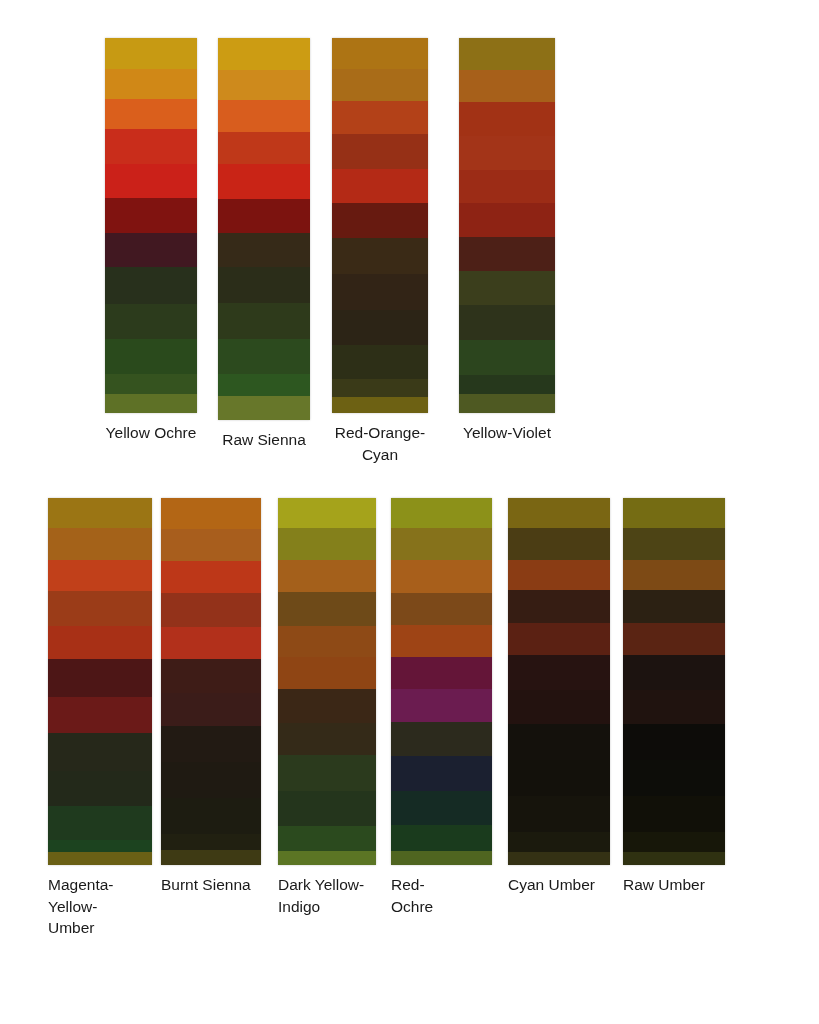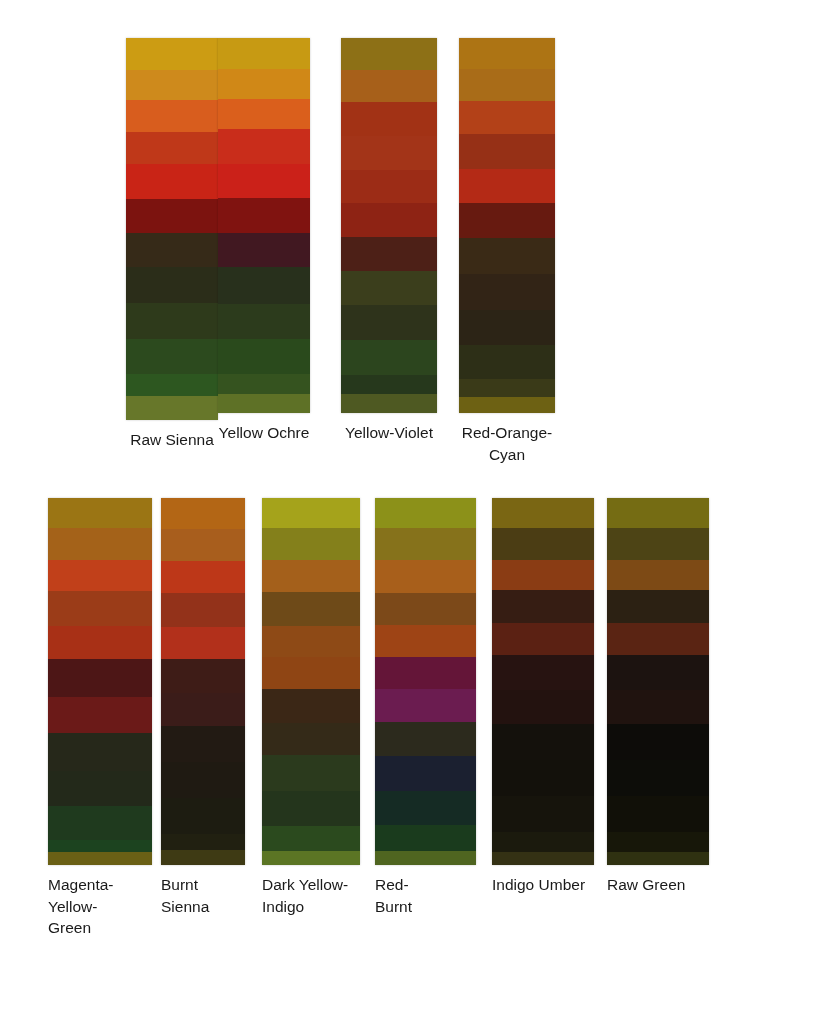--- a/index.html
+++ b/index.html
@@ -88,111 +88,111 @@
     letter-spacing: 0.3px;
     color: #000000;
   }
 </style>
 </head>
 <body>
 
 <div class="page">
 
   <div class="row" id="row-1">
+      <div class="swatch-cell" style="width: 92px; margin-left: 0px;">
+        <div class="swatch" style="height: 375px;">
+          <div class="band" style="background: rgb(199, 154, 19); height: 8.26667%;"></div>
+          <div class="band" style="background: rgb(208, 136, 23); height: 8%;"></div>
+          <div class="band" style="background: rgb(218, 95, 28); height: 8%;"></div>
+          <div class="band" style="background: rgb(201, 45, 27); height: 9.33333%;"></div>
+          <div class="band" style="background: rgb(203, 33, 25); height: 9.06667%;"></div>
+          <div class="band" style="background: rgb(128, 19, 16); height: 9.33333%;"></div>
+          <div class="band" style="background: rgb(65, 24, 33); height: 9.06667%;"></div>
+          <div class="band" style="background: rgb(40, 48, 28); height: 9.86667%;"></div>
+          <div class="band" style="background: rgb(44, 59, 28); height: 9.33333%;"></div>
+          <div class="band" style="background: rgb(42, 74, 28); height: 9.33333%;"></div>
+          <div class="band" style="background: rgb(53, 83, 31); height: 5.33333%;"></div>
+          <div class="band" style="background: rgb(94, 113, 38); height: 5.06667%;"></div>
+        </div>
+        <div class="swatch-label label-center">Yellow Ochre</div>
+      </div>
       <div class="swatch-cell" style="width: 92px; margin-left: 21px;">
         <div class="swatch" style="height: 382px;">
           <div class="band" style="background: rgb(204, 156, 19); height: 8.37696%;"></div>
           <div class="band" style="background: rgb(206, 138, 28); height: 7.8534%;"></div>
           <div class="band" style="background: rgb(216, 93, 30); height: 8.37696%;"></div>
           <div class="band" style="background: rgb(191, 56, 25); height: 8.37696%;"></div>
           <div class="band" style="background: rgb(201, 36, 22); height: 9.1623%;"></div>
           <div class="band" style="background: rgb(124, 19, 15); height: 8.90052%;"></div>
           <div class="band" style="background: rgb(54, 42, 24); height: 8.90052%;"></div>
           <div class="band" style="background: rgb(43, 45, 25); height: 9.42408%;"></div>
           <div class="band" style="background: rgb(46, 58, 27); height: 9.42408%;"></div>
           <div class="band" style="background: rgb(44, 74, 30); height: 9.1623%;"></div>
           <div class="band" style="background: rgb(45, 87, 32); height: 5.75916%;"></div>
           <div class="band" style="background: rgb(103, 119, 42); height: 6.28272%;"></div>
         </div>
         <div class="swatch-label label-center">Raw Sienna</div>
       </div>
-      <div class="swatch-cell" style="width: 92px; margin-left: 0px;">
+      <div class="swatch-cell" style="width: 96px; margin-left: 22px;">
         <div class="swatch" style="height: 375px;">
-          <div class="band" style="background: rgb(199, 154, 19); height: 8.26667%;"></div>
-          <div class="band" style="background: rgb(208, 136, 23); height: 8%;"></div>
-          <div class="band" style="background: rgb(218, 95, 28); height: 8%;"></div>
-          <div class="band" style="background: rgb(201, 45, 27); height: 9.33333%;"></div>
-          <div class="band" style="background: rgb(203, 33, 25); height: 9.06667%;"></div>
-          <div class="band" style="background: rgb(128, 19, 16); height: 9.33333%;"></div>
-          <div class="band" style="background: rgb(65, 24, 33); height: 9.06667%;"></div>
-          <div class="band" style="background: rgb(40, 48, 28); height: 9.86667%;"></div>
-          <div class="band" style="background: rgb(44, 59, 28); height: 9.33333%;"></div>
-          <div class="band" style="background: rgb(42, 74, 28); height: 9.33333%;"></div>
-          <div class="band" style="background: rgb(53, 83, 31); height: 5.33333%;"></div>
-          <div class="band" style="background: rgb(94, 113, 38); height: 5.06667%;"></div>
-        </div>
-        <div class="swatch-label label-center">Yellow Ochre</div>
+          <div class="band" style="background: rgb(173, 116, 20); height: 8.26667%;"></div>
+          <div class="band" style="background: rgb(169, 108, 24); height: 8.53333%;"></div>
+          <div class="band" style="background: rgb(179, 65, 24); height: 8.8%;"></div>
+          <div class="band" style="background: rgb(150, 48, 22); height: 9.33333%;"></div>
+          <div class="band" style="background: rgb(180, 42, 22); height: 9.06667%;"></div>
+          <div class="band" style="background: rgb(103, 26, 16); height: 9.33333%;"></div>
+          <div class="band" style="background: rgb(58, 42, 22); height: 9.6%;"></div>
+          <div class="band" style="background: rgb(50, 36, 22); height: 9.6%;"></div>
+          <div class="band" style="background: rgb(44, 36, 22); height: 9.33333%;"></div>
+          <div class="band" style="background: rgb(45, 47, 23); height: 9.06667%;"></div>
+          <div class="band" style="background: rgb(58, 58, 24); height: 4.8%;"></div>
+          <div class="band" style="background: rgb(109, 97, 19); height: 4.26667%;"></div>
+        </div>
+        <div class="swatch-label label-center">Red-Orange-
+Cyan</div>
       </div>
       <div class="swatch-cell" style="width: 96px; margin-left: 31px;">
         <div class="swatch" style="height: 375px;">
           <div class="band" style="background: rgb(141, 112, 22); height: 8.53333%;"></div>
           <div class="band" style="background: rgb(167, 96, 26); height: 8.53333%;"></div>
           <div class="band" style="background: rgb(162, 50, 21); height: 9.06667%;"></div>
           <div class="band" style="background: rgb(163, 52, 24); height: 9.06667%;"></div>
           <div class="band" style="background: rgb(156, 44, 22); height: 8.8%;"></div>
           <div class="band" style="background: rgb(142, 35, 20); height: 9.06667%;"></div>
           <div class="band" style="background: rgb(77, 32, 23); height: 9.06667%;"></div>
           <div class="band" style="background: rgb(59, 62, 28); height: 9.06667%;"></div>
           <div class="band" style="background: rgb(46, 51, 27); height: 9.33333%;"></div>
           <div class="band" style="background: rgb(44, 69, 30); height: 9.33333%;"></div>
           <div class="band" style="background: rgb(38, 56, 28); height: 5.06667%;"></div>
           <div class="band" style="background: rgb(78, 89, 34); height: 5.06667%;"></div>
         </div>
         <div class="swatch-label label-center">Yellow-Violet</div>
       </div>
-      <div class="swatch-cell" style="width: 96px; margin-left: 22px;">
-        <div class="swatch" style="height: 375px;">
-          <div class="band" style="background: rgb(173, 116, 20); height: 8.26667%;"></div>
-          <div class="band" style="background: rgb(169, 108, 24); height: 8.53333%;"></div>
-          <div class="band" style="background: rgb(179, 65, 24); height: 8.8%;"></div>
-          <div class="band" style="background: rgb(150, 48, 22); height: 9.33333%;"></div>
-          <div class="band" style="background: rgb(180, 42, 22); height: 9.06667%;"></div>
-          <div class="band" style="background: rgb(103, 26, 16); height: 9.33333%;"></div>
-          <div class="band" style="background: rgb(58, 42, 22); height: 9.6%;"></div>
-          <div class="band" style="background: rgb(50, 36, 22); height: 9.6%;"></div>
-          <div class="band" style="background: rgb(44, 36, 22); height: 9.33333%;"></div>
-          <div class="band" style="background: rgb(45, 47, 23); height: 9.06667%;"></div>
-          <div class="band" style="background: rgb(58, 58, 24); height: 4.8%;"></div>
-          <div class="band" style="background: rgb(109, 97, 19); height: 4.26667%;"></div>
-        </div>
-        <div class="swatch-label label-center">Red-Orange-
-Cyan</div>
-      </div>
     </div>
   <div class="row" id="row-2">
       <div class="swatch-cell" style="width: 104px; margin-left: 0px;">
         <div class="swatch" style="height: 367px;">
           <div class="band" style="background: rgb(155, 117, 20); height: 8.17439%;"></div>
           <div class="band" style="background: rgb(164, 98, 25); height: 8.71935%;"></div>
           <div class="band" style="background: rgb(193, 64, 26); height: 8.44687%;"></div>
           <div class="band" style="background: rgb(155, 60, 24); height: 9.53678%;"></div>
           <div class="band" style="background: rgb(168, 48, 22); height: 8.99183%;"></div>
           <div class="band" style="background: rgb(77, 22, 22); height: 10.3542%;"></div>
           <div class="band" style="background: rgb(107, 26, 24); height: 9.80926%;"></div>
           <div class="band" style="background: rgb(38, 40, 26); height: 10.3542%;"></div>
           <div class="band" style="background: rgb(35, 41, 26); height: 9.53678%;"></div>
           <div class="band" style="background: rgb(31, 58, 30); height: 9.26431%;"></div>
           <div class="band" style="background: rgb(28, 67, 31); height: 3.26975%;"></div>
           <div class="band" style="background: rgb(106, 96, 21); height: 3.54223%;"></div>
         </div>
         <div class="swatch-label">Magenta-
 Yellow-
-Green</div>
-      </div>
-      <div class="swatch-cell" style="width: 84px; margin-left: 9px;">
+Umber</div>
+      </div>
+      <div class="swatch-cell" style="width: 100px; margin-left: 9px;">
         <div class="swatch" style="height: 367px;">
           <div class="band" style="background: rgb(179, 102, 21); height: 8.44687%;"></div>
           <div class="band" style="background: rgb(168, 94, 29); height: 8.71935%;"></div>
           <div class="band" style="background: rgb(189, 55, 24); height: 8.71935%;"></div>
           <div class="band" style="background: rgb(147, 50, 26); height: 9.26431%;"></div>
           <div class="band" style="background: rgb(178, 48, 27); height: 8.71935%;"></div>
           <div class="band" style="background: rgb(62, 28, 23); height: 9.26431%;"></div>
           <div class="band" style="background: rgb(59, 28, 25); height: 8.99183%;"></div>
           <div class="band" style="background: rgb(34, 26, 19); height: 9.80926%;"></div>
           <div class="band" style="background: rgb(31, 26, 18); height: 9.80926%;"></div>
@@ -229,52 +229,52 @@
           <div class="band" style="background: rgb(158, 68, 21); height: 8.76712%;"></div>
           <div class="band" style="background: rgb(100, 21, 56); height: 8.76712%;"></div>
           <div class="band" style="background: rgb(107, 28, 80); height: 9.0411%;"></div>
           <div class="band" style="background: rgb(44, 42, 29); height: 9.31507%;"></div>
           <div class="band" style="background: rgb(27, 32, 48); height: 9.31507%;"></div>
           <div class="band" style="background: rgb(21, 43, 36); height: 9.31507%;"></div>
           <div class="band" style="background: rgb(26, 59, 29); height: 7.12329%;"></div>
           <div class="band" style="background: rgb(79, 101, 32); height: 3.83562%;"></div>
         </div>
         <div class="swatch-label">Red-
-Burnt</div>
+Ochre</div>
       </div>
       <div class="swatch-cell" style="width: 102px; margin-left: 16px;">
         <div class="swatch" style="height: 367px;">
           <div class="band" style="background: rgb(122, 102, 19); height: 8.17439%;"></div>
           <div class="band" style="background: rgb(75, 61, 20); height: 8.71935%;"></div>
           <div class="band" style="background: rgb(138, 60, 20); height: 8.17439%;"></div>
           <div class="band" style="background: rgb(54, 29, 19); height: 8.99183%;"></div>
           <div class="band" style="background: rgb(91, 33, 19); height: 8.71935%;"></div>
           <div class="band" style="background: rgb(39, 19, 17); height: 9.53678%;"></div>
           <div class="band" style="background: rgb(35, 18, 15); height: 9.26431%;"></div>
           <div class="band" style="background: rgb(20, 17, 12); height: 9.80926%;"></div>
           <div class="band" style="background: rgb(19, 17, 11); height: 9.80926%;"></div>
           <div class="band" style="background: rgb(22, 20, 12); height: 9.80926%;"></div>
           <div class="band" style="background: rgb(27, 26, 13); height: 5.44959%;"></div>
           <div class="band" style="background: rgb(52, 49, 20); height: 3.54223%;"></div>
         </div>
-        <div class="swatch-label">Indigo Umber</div>
+        <div class="swatch-label">Cyan Umber</div>
       </div>
       <div class="swatch-cell" style="width: 102px; margin-left: 13px;">
         <div class="swatch" style="height: 367px;">
           <div class="band" style="background: rgb(117, 108, 19); height: 8.17439%;"></div>
           <div class="band" style="background: rgb(77, 68, 21); height: 8.71935%;"></div>
           <div class="band" style="background: rgb(125, 74, 21); height: 8.17439%;"></div>
           <div class="band" style="background: rgb(44, 33, 19); height: 8.99183%;"></div>
           <div class="band" style="background: rgb(90, 36, 19); height: 8.71935%;"></div>
           <div class="band" style="background: rgb(28, 19, 16); height: 9.53678%;"></div>
           <div class="band" style="background: rgb(32, 19, 15); height: 9.26431%;"></div>
           <div class="band" style="background: rgb(13, 12, 9); height: 9.80926%;"></div>
           <div class="band" style="background: rgb(13, 13, 9); height: 9.80926%;"></div>
           <div class="band" style="background: rgb(17, 16, 8); height: 9.80926%;"></div>
           <div class="band" style="background: rgb(23, 23, 9); height: 5.44959%;"></div>
           <div class="band" style="background: rgb(47, 49, 17); height: 3.54223%;"></div>
         </div>
-        <div class="swatch-label">Raw Green</div>
+        <div class="swatch-label">Raw Umber</div>
       </div>
     </div>
 
 
 </div>
 
 </body></html>

